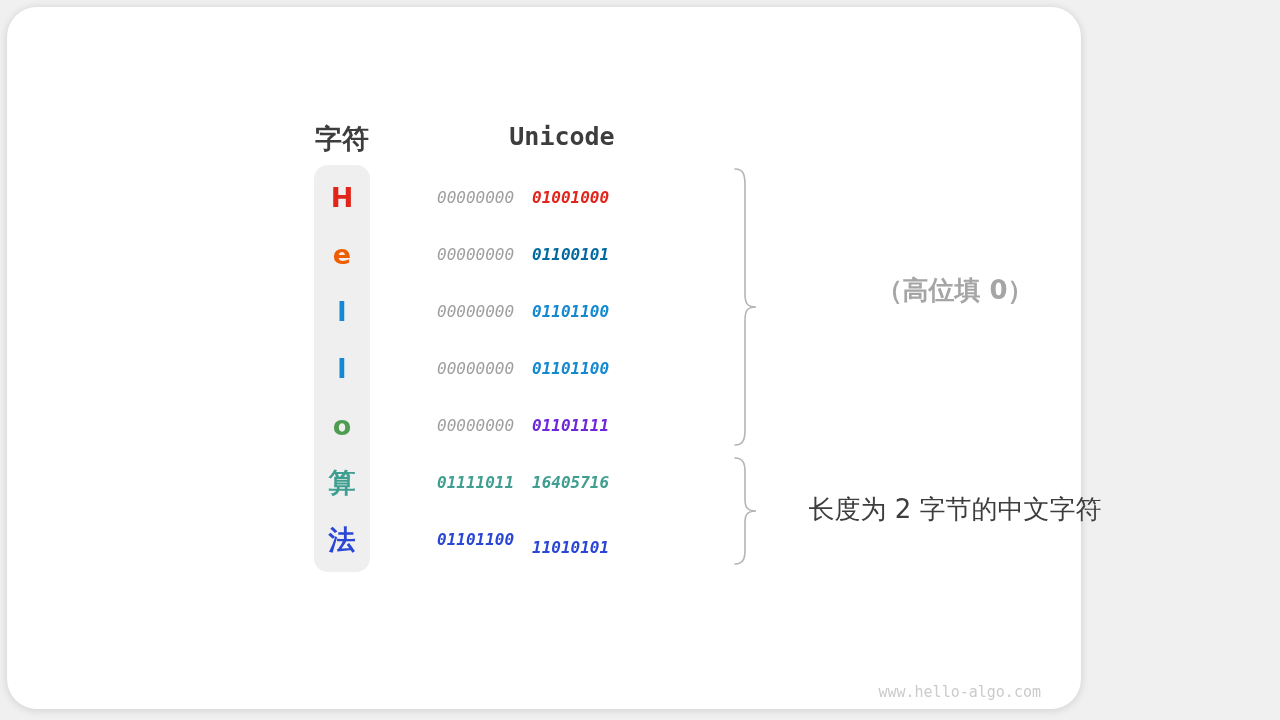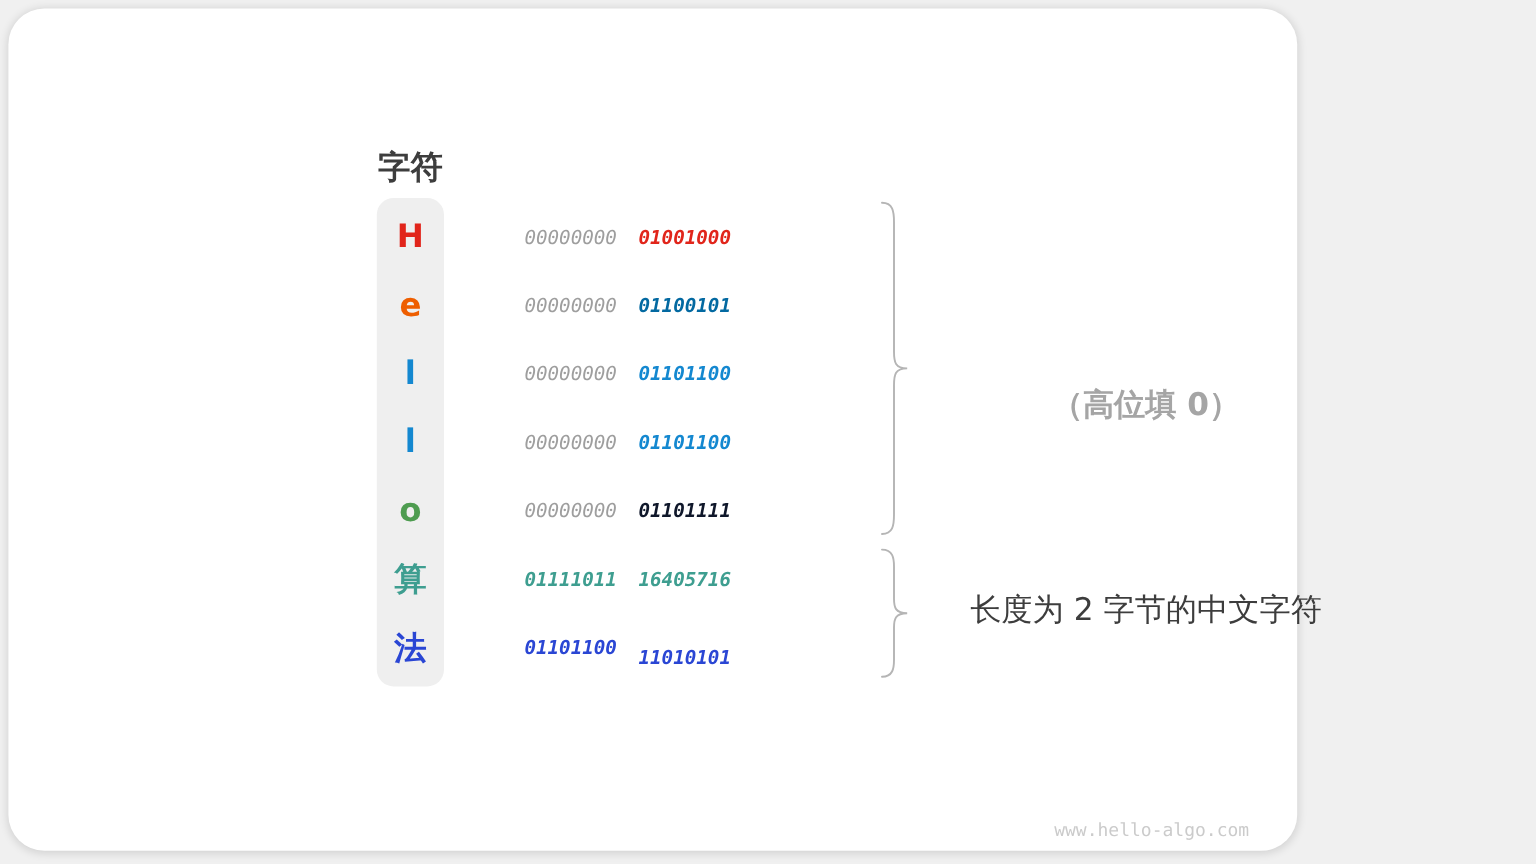--- a/index.html
+++ b/index.html
@@ -68,35 +68,36 @@
   .note {
     position: absolute;
     width: 380px;
     text-align: center;
     font-size: 26px;
     line-height: 39px;
     color: #3d3d3d;
   }
   .note-1 { left: 758px; top: 264px; }
   .note-2 { left: 758px; top: 483px; }
-  .note .sub { color: #a5a5a5; font-weight: bold; margin-top: 48px; }
+  .note .sub { color: #a5a5a5; font-weight: bold; }
   .watermark {
     position: absolute;
     right: 40px; top: 676px;
     font-family: "DejaVu Sans Mono", monospace;
     font-size: 15px;
     color: #cbcbcb;
   }
 </style>
 </head>
 <body>
 
 <div class="card">
 
   <div class="hdr-char">字符</div>
+  <div class="hdr-code">Unicode</div>
 
   <div class="col-strip"></div>
 
   <div class="rows">
     <div class="row">
       <span class="char" style="color: rgb(225, 37, 27);">H</span>
       <span class="bits byte1" style="color: rgb(158, 158, 158);">00000000</span>
       <span class="bits byte2" style="color: rgb(225, 37, 27);">01001000</span>
     </div>
     <div class="row">
@@ -110,21 +111,21 @@
       <span class="bits byte2" style="color: rgb(20, 136, 208);">01101100</span>
     </div>
     <div class="row">
       <span class="char" style="color: rgb(20, 136, 208);">l</span>
       <span class="bits byte1" style="color: rgb(158, 158, 158);">00000000</span>
       <span class="bits byte2" style="color: rgb(20, 136, 208);">01101100</span>
     </div>
     <div class="row">
       <span class="char" style="color: rgb(78, 156, 80);">o</span>
       <span class="bits byte1" style="color: rgb(158, 158, 158);">00000000</span>
-      <span class="bits byte2" style="color: #0f172a;">01101111</span>
+      <span class="bits byte2" style="color: #6d28d9;">01101111</span>
     </div>
     <div class="row">
       <span class="char" style="color: rgb(62, 158, 144);">算</span>
       <span class="bits byte1 strong" style="color: rgb(62, 158, 144);">01111011</span>
       <span class="bits byte2" style="color: rgb(62, 158, 144);">16405716</span>
     </div>
     <div class="row">
       <span class="char" style="color: rgb(42, 70, 212);">法</span>
       <span class="bits byte1 strong" style="color: rgb(42, 70, 212);">01101100</span>
       <span class="bits byte2" style="color: rgb(42, 70, 212); margin-top: 15px;">11010101</span>

